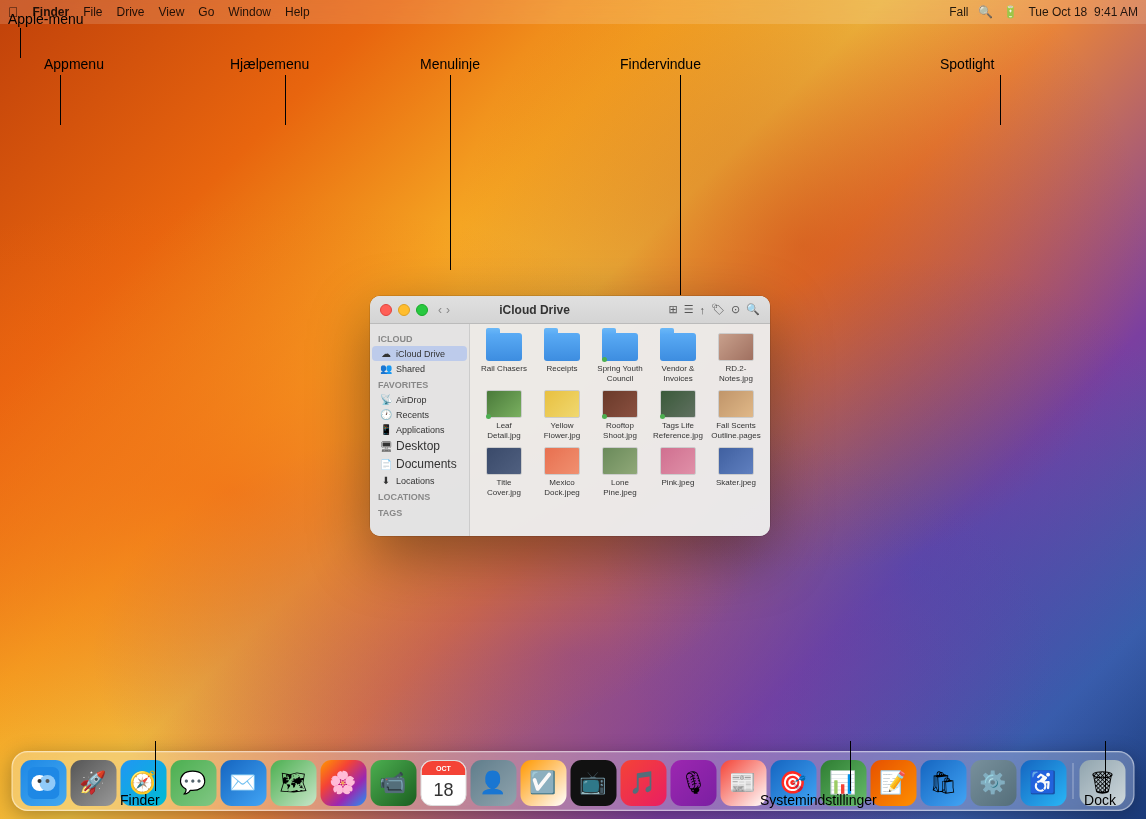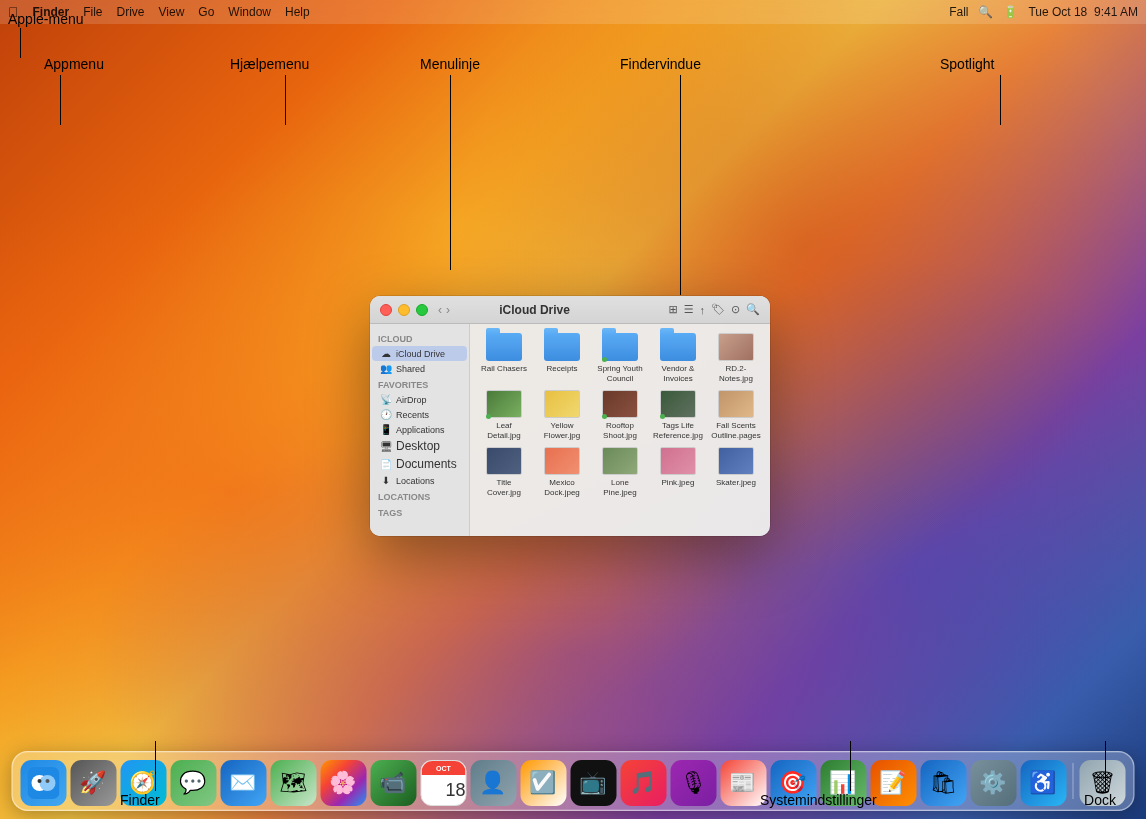--- a/index.html
+++ b/index.html
@@ -604,21 +604,21 @@
 
     <div class="dock-icon dock-photos" title="Photos">
       <span style="font-size:22px;">🌸</span>
     </div>
 
     <div class="dock-icon dock-facetime" title="FaceTime">
       <span style="font-size:22px;">📹</span>
     </div>
 
     <div class="dock-icon dock-calendar" title="Calendar">
-      <div style="display:flex;flex-direction:column;align-items:flex-end;width:100%;height:100%;border-radius:11px;overflow:hidden;">
+      <div style="display:flex;flex-direction:column;align-items:center;width:100%;height:100%;border-radius:11px;overflow:hidden;">
         <div style="background:#f44336;width:100%;height:14px;display:flex;align-items:center;justify-content:center;">
           <span style="font-size:7px;color:#fff;font-weight:700;">OCT</span>
         </div>
         <div style="flex:1;display:flex;align-items:center;justify-content:center;">
           <span style="font-size:18px;font-weight:300;color:#333;">18</span>
         </div>
       </div>
     </div>
 
     <div class="dock-icon dock-contacts" title="Contacts">

